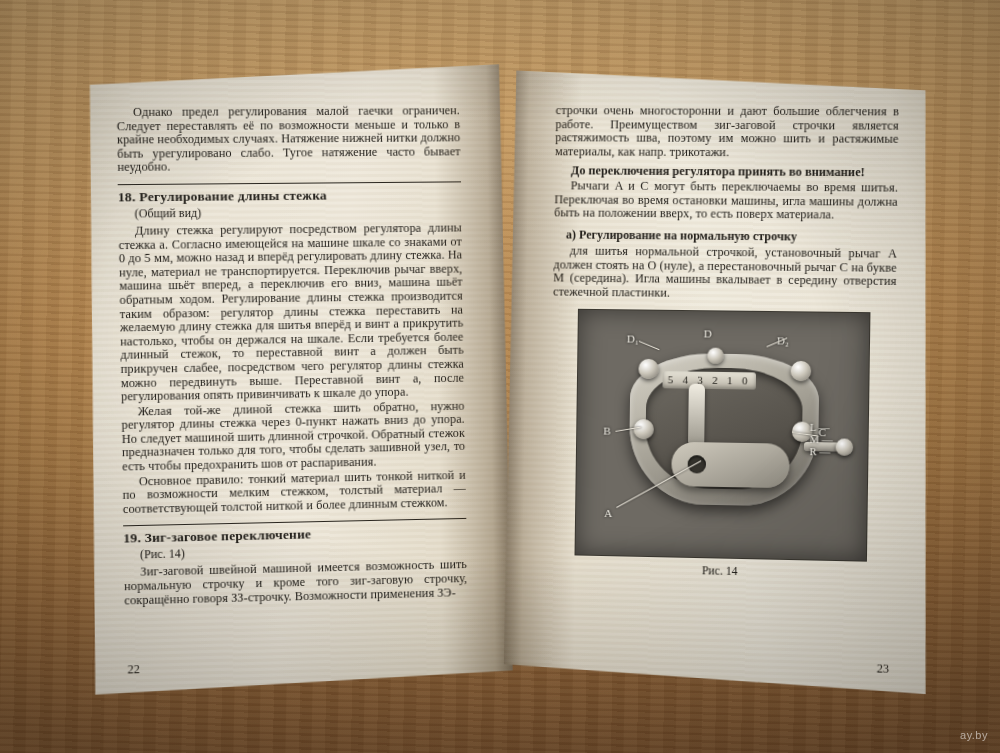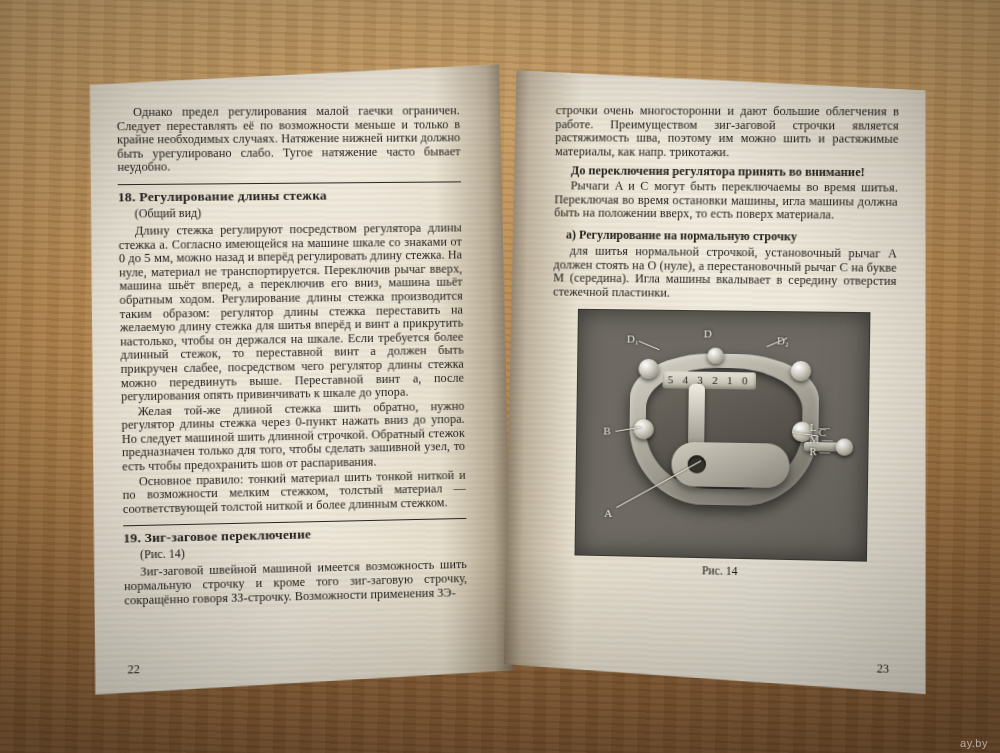--- a/index.html
+++ b/index.html
@@ -248,21 +248,21 @@
     right: 34px; top: 108px;
     color: #f2efe6;
     font-size: 10.5px;
     line-height: 12px;
     text-shadow: 0 0 3px rgba(0,0,0,0.9);
   }
 
   .watermark {
     position: absolute;
     right: 12px;
-    bottom: 4px;
+    bottom: 12px;
     color: rgba(255,255,255,0.55);
     font-size: 11px;
     font-family: "Liberation Sans", sans-serif;
     letter-spacing: 0.5px;
   }
 </style>
 </head>
 <body>
 
 <div class="scene">

